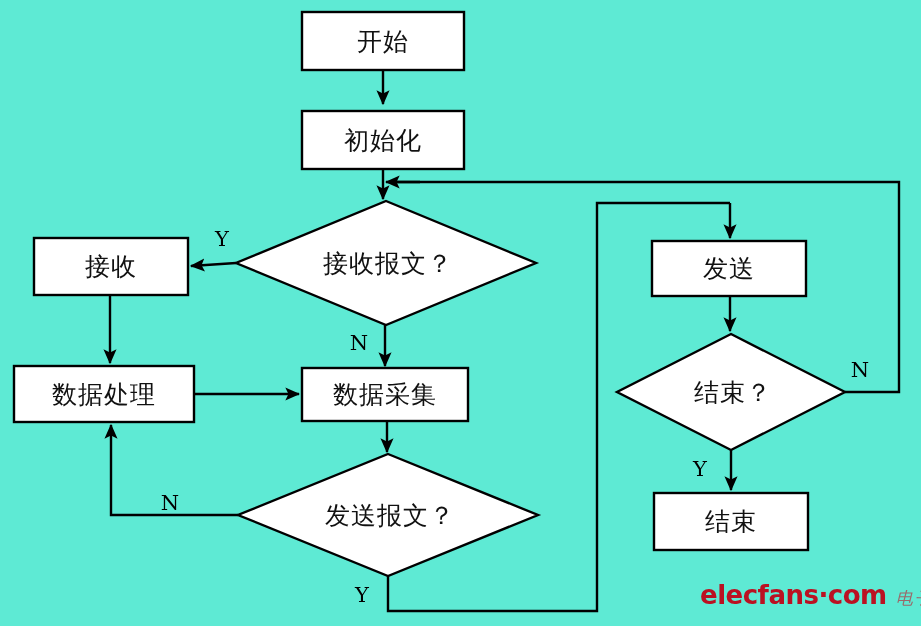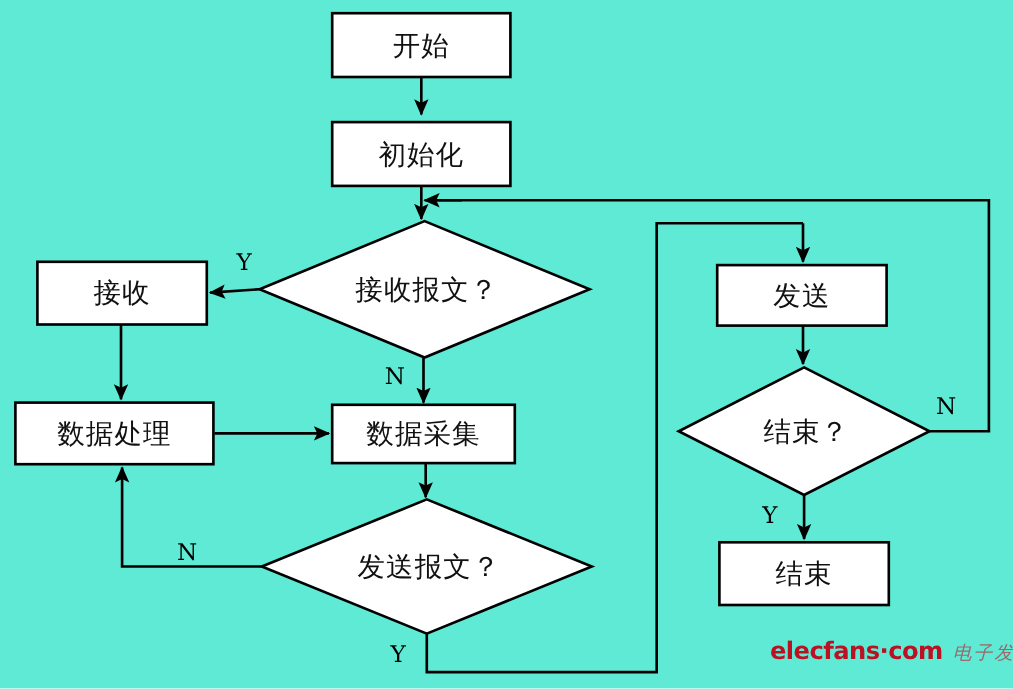--- a/index.html
+++ b/index.html
@@ -60,21 +60,21 @@
   }
   .watermark {
     position: absolute;
     display: flex;
     align-items: baseline;
     gap: 9px;
     white-space: nowrap;
   }
   .wm-main {
     font-family: "DejaVu Sans", "Liberation Sans", sans-serif;
-    font-size: 22px;
+    font-size: 26px;
     font-weight: bold;
     letter-spacing: -0.5px;
   }
   .wm-cn {
     font-family: "DejaVu Sans", "Liberation Sans", sans-serif;
     font-size: 17px;
     font-style: italic;
     letter-spacing: 2px;
   }
 </style>

